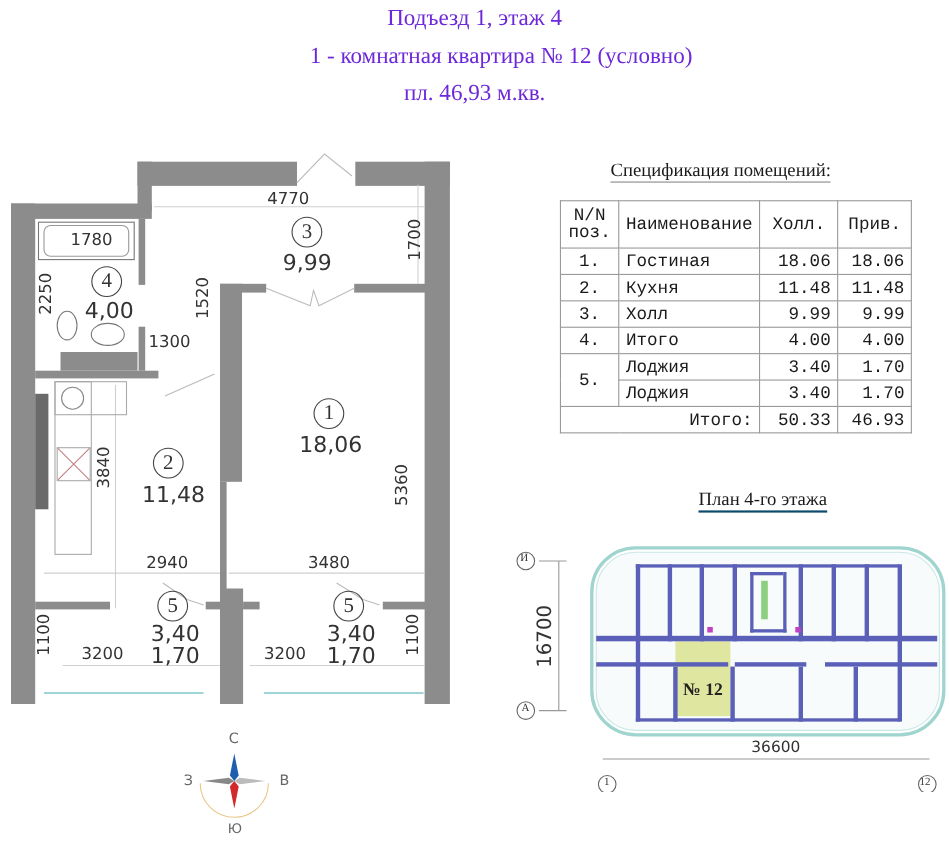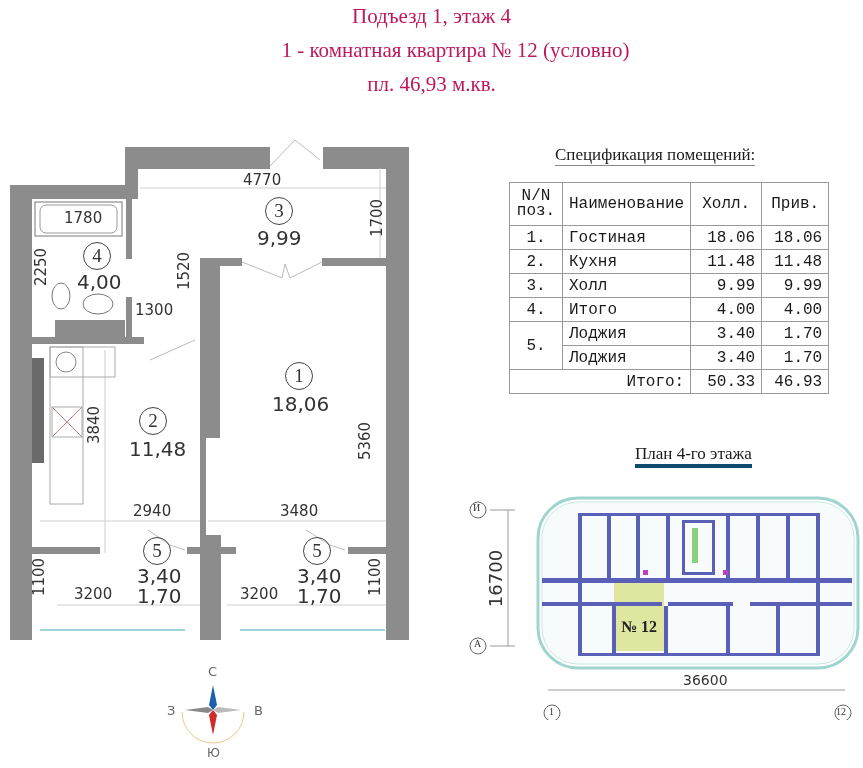--- a/index.html
+++ b/index.html
@@ -1,30 +1,30 @@
 <!DOCTYPE html>
 <html><head>
 <meta charset="utf-8">
 <style>
   html,body{margin:0;padding:0;background:#ffffff;}
   body{width:863px;height:768px;position:relative;overflow:hidden;font-family:"Liberation Serif",serif;color:#1a1a1a;}
-  .hdr{position:absolute;left:0;width:863px;text-align:center;font-family:"Liberation Serif",serif;font-size:21px;color:#be185d;}
+  .hdr{position:absolute;left:0;width:863px;text-align:center;font-family:"Liberation Serif",serif;font-size:21px;color:#6d28d9;}
   .plan-svg{position:absolute;left:0;top:0;}
   .lbl{position:absolute;font-family:"DejaVu Sans","Liberation Sans",sans-serif;color:#333;}
   .dim{font-size:15px;}
   .vdim{font-size:15px;transform:rotate(-90deg);transform-origin:center;white-space:nowrap;}
   .area{font-size:20px;text-align:center;}
   .circ{position:absolute;width:26px;height:26px;border:1px solid #444;border-radius:50%;text-align:center;line-height:26px;font-family:"Liberation Serif",serif;font-size:19px;color:#333;}
   .spec-title{position:absolute;left:555px;top:145px;font-size:17px;font-family:"Liberation Serif",serif;border-bottom:1px solid #888;}
   table.spec{position:absolute;left:509px;top:182px;border-collapse:collapse;font-family:Liberation Mono, monospace;font-size:16px;}
   table.spec td, table.spec th{border:1px solid #999;padding:1px 6px;font-weight:normal;height:21px;}
   table.spec th{height:40px;}
   .num{text-align:right;}
   .ctr{text-align:center;}
-  .fp-title{position:absolute;left:635px;top:444px;font-size:17px;font-family:"Liberation Serif",serif;border-bottom:4px solid #0c4a6e;}
+  .fp-title{position:absolute;left:635px;top:444px;font-size:17px;font-family:"Liberation Serif",serif;border-bottom:2px solid #0c4a6e;}
 </style>
 </head>
 <body>
 
 <div class="hdr" style="top:4px;">Подъезд 1, этаж 4</div>
 <div class="hdr" style="top:38px;padding-left:24px;">1 - комнатная квартира № 12 (условно)</div>
 <div class="hdr" style="top:72px;">пл. 46,93 м.кв.</div>
 
 <svg class="plan-svg" width="863" height="768" viewBox="0 0 863 768">
   <g fill="#8c8c8c">

